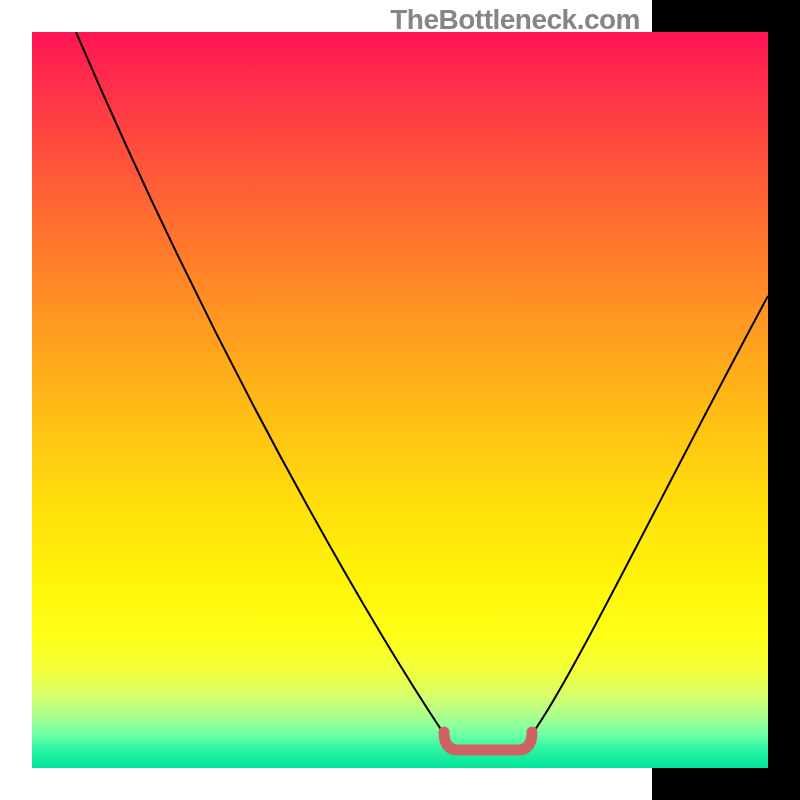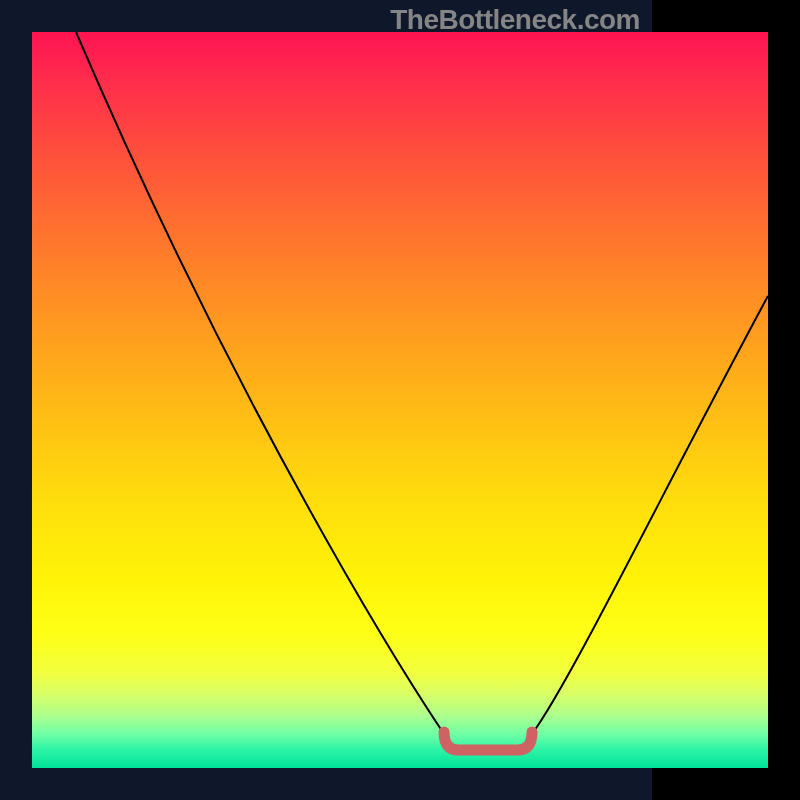--- a/index.html
+++ b/index.html
@@ -1,21 +1,21 @@
 <!DOCTYPE html>
 <html><head>
 <meta charset="utf-8">
 <style>
   * { margin: 0; padding: 0; box-sizing: border-box; }
   html, body { width: 800px; height: 800px; overflow: hidden; background: #000; }
   .container {
     position: relative;
     width: 652px;
     height: 800px;
-    background: #0f172a;
+    background: #ffffff;
   }
   .watermark {
     position: absolute;
     top: 4px;
     right: 12px;
     font-family: Arial, Helvetica, sans-serif;
     font-size: 28px;
     font-weight: 600;
     color: #858585;
     letter-spacing: -0.5px;

